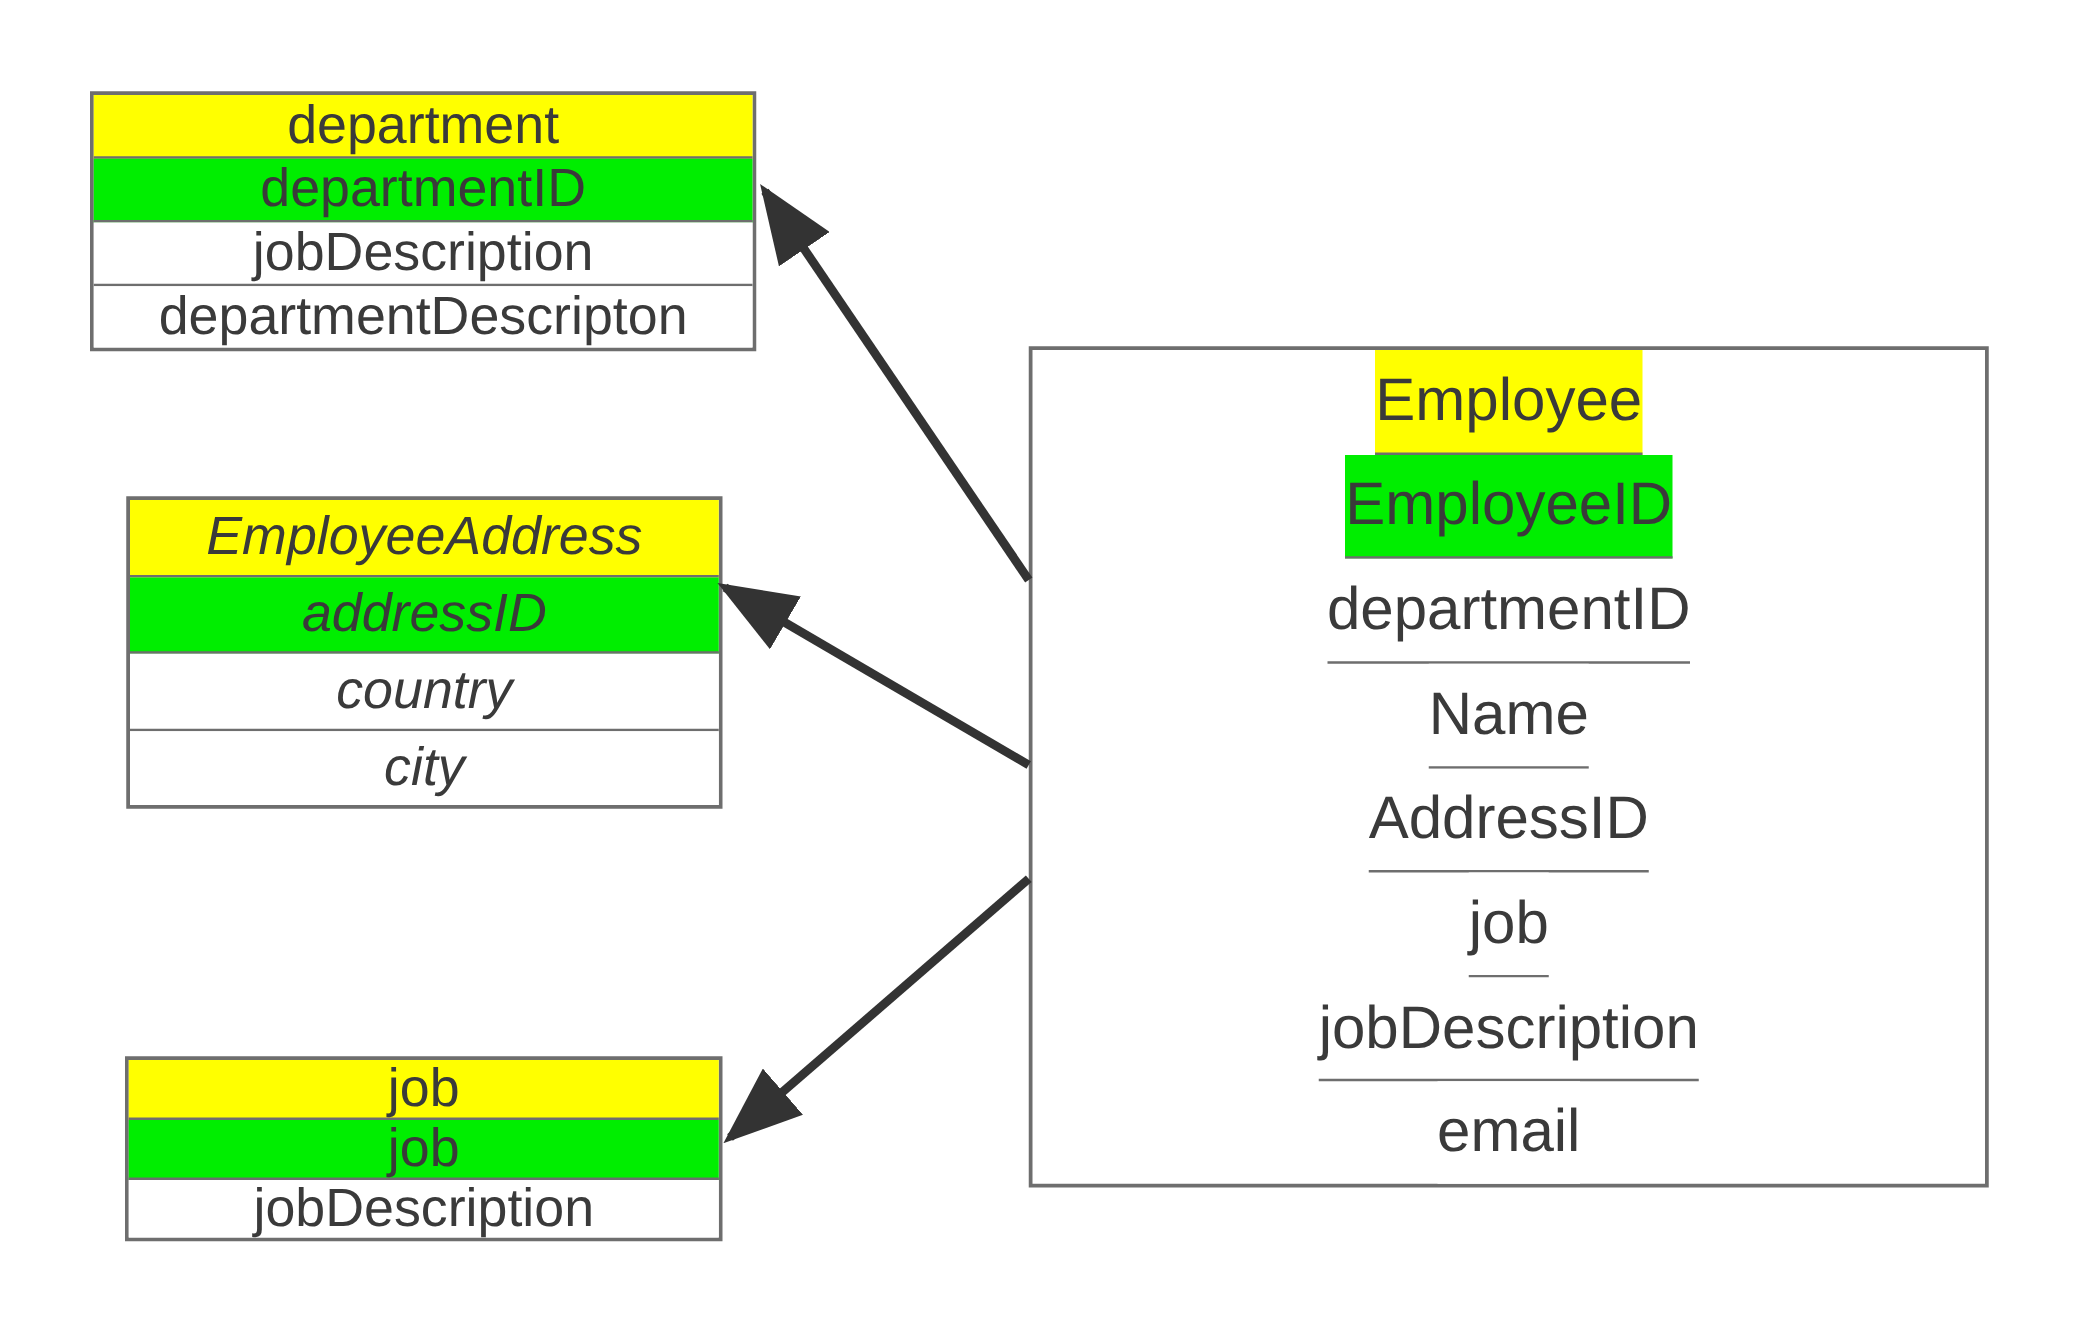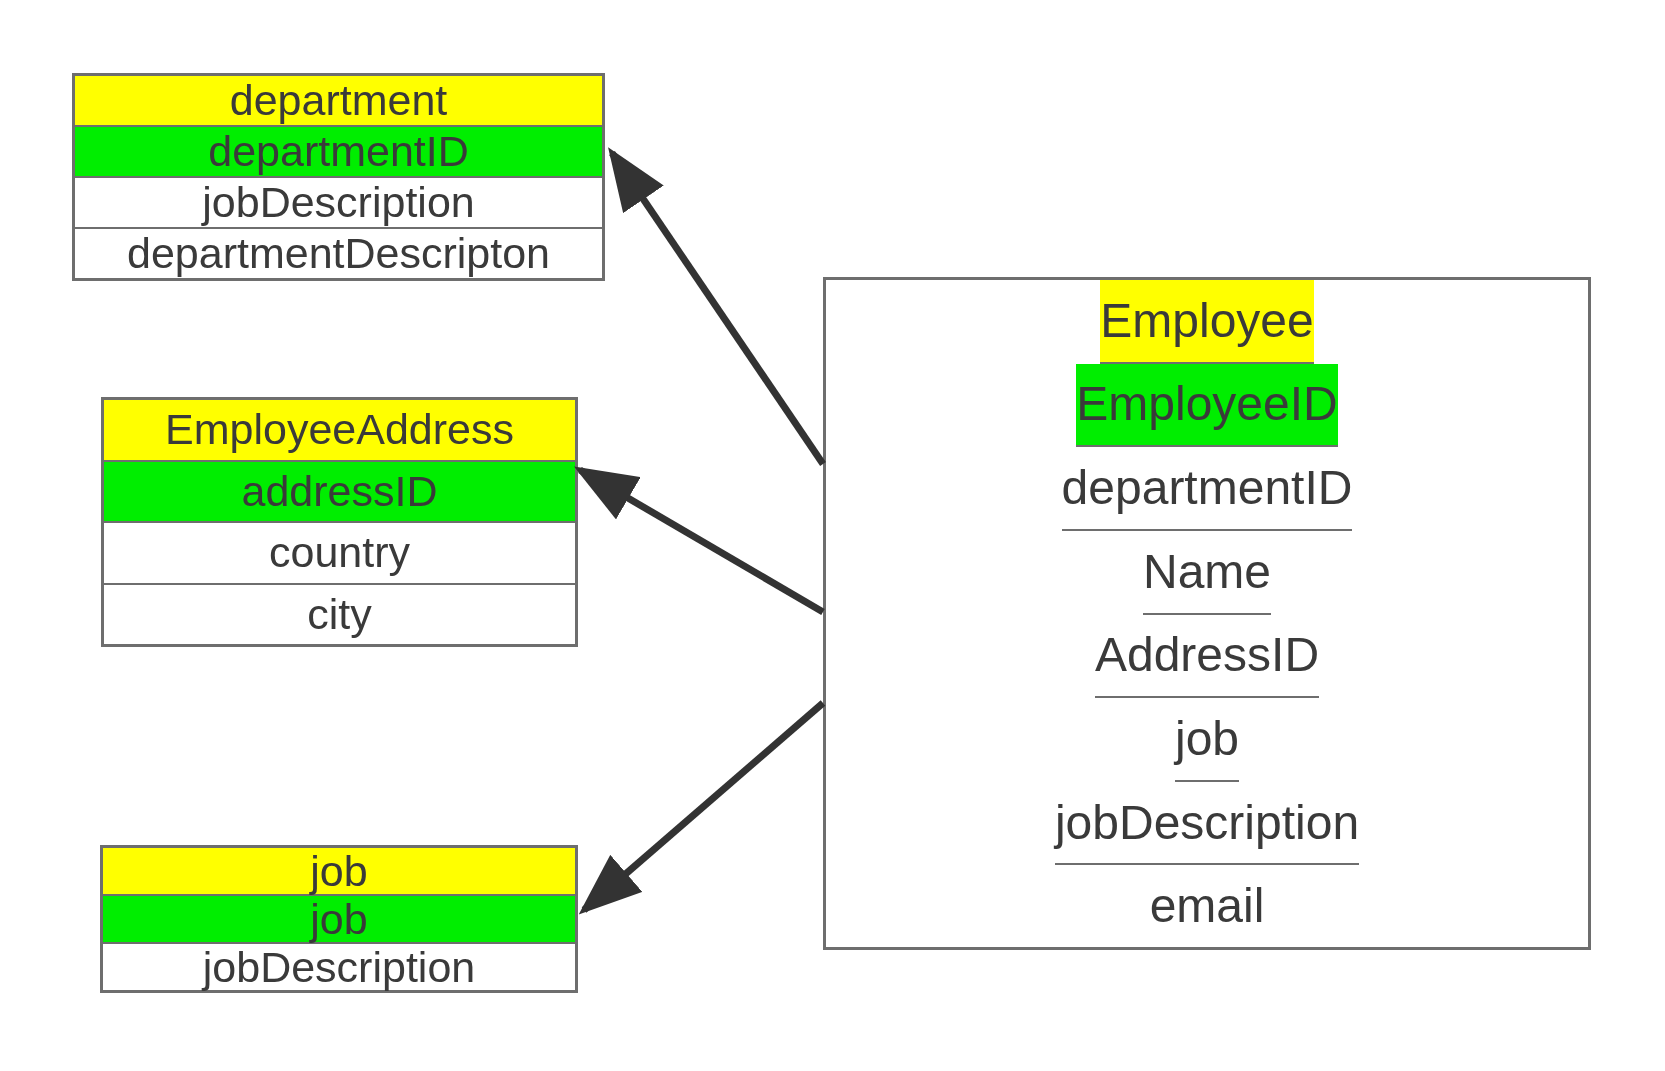--- a/index.html
+++ b/index.html
@@ -23,21 +23,21 @@
     flex:1;display:flex;align-items:center;justify-content:center;
     border-bottom:2px solid var(--border);
     color:var(--text);white-space:nowrap;line-height:1;background:var(--row-bg);
   }
   .row:last-child{border-bottom:none;}
   .row.header{background:var(--header-bg);}
   .row.pk{background:var(--pk-bg);}
   .t-left{font-size:43px;}
   .t-employee{font-size:48px;}
   #t-department{left:72px;  top:73px;  width:533px; height:208px;}
-  #t-address   {left:101px; top:397px; width:477px; height:250px;}
+  #t-address   {left:101px; top:397px; width:477px; height:250px;font-style:italic;}
   #t-job       {left:100px; top:845px; width:478px; height:148px;}
   #t-employee  {left:823px; top:277px; width:768px; height:673px;align-items:center;}
   svg.relations{
     position:absolute;left:0;top:0;width:1665px;height:1071px;
     pointer-events:none;z-index:5;
   }
   svg.relations line{stroke:var(--arrow);stroke-width:7;}
   svg.relations .ah{fill:var(--arrow);}
 </style>
 </head>

